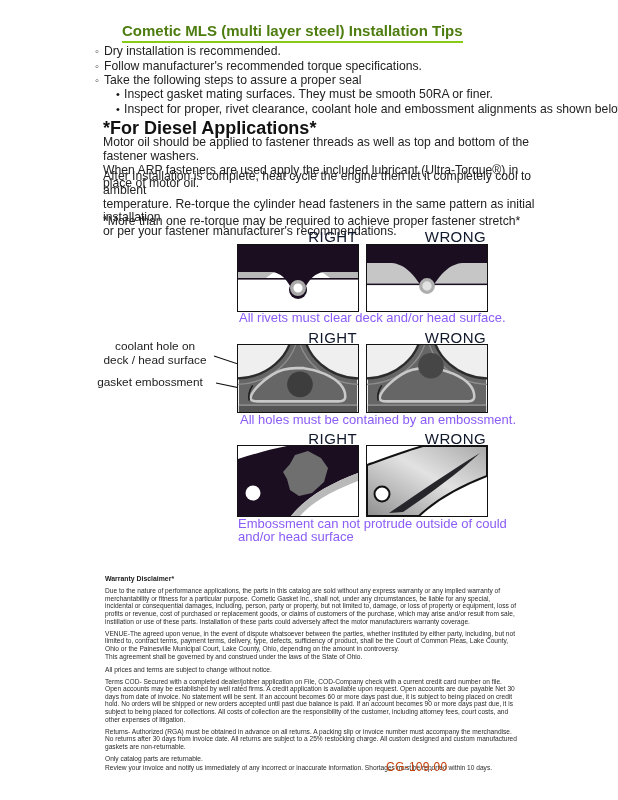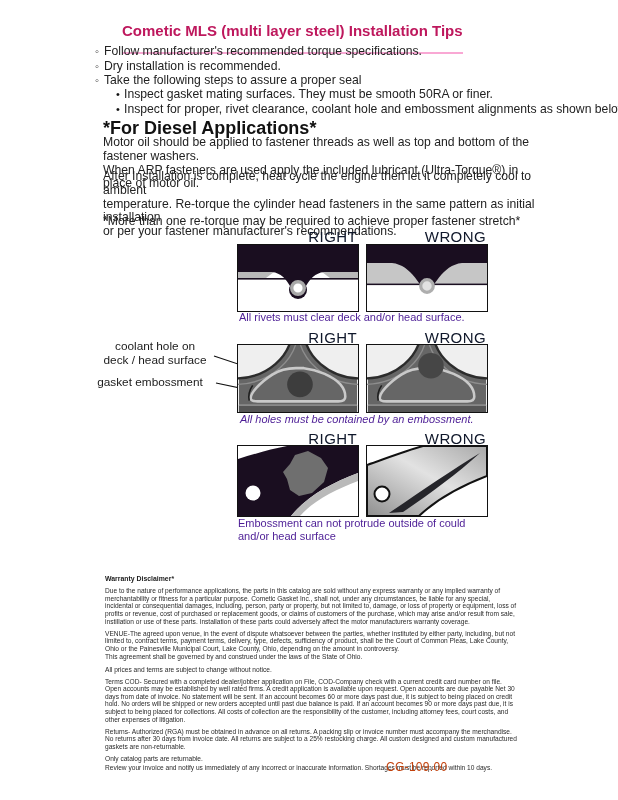--- a/index.html
+++ b/index.html
@@ -2,55 +2,55 @@
 <html><head>
 <meta charset="utf-8">
 <style>
   html,body{margin:0;padding:0;background:#ffffff;}
   .page{
     position:relative;width:618px;height:800px;background:#ffffff;overflow:hidden;
     font-family:"Liberation Sans","DejaVu Sans",sans-serif;color:#1c1c1c;
   }
   .abs{position:absolute;}
   .title{
-    left:122px;top:22px;font-size:15px;font-weight:700;color:#be185d;
-    border-bottom:2px solid #f9a8d4;padding-bottom:13px;white-space:nowrap;
+    left:122px;top:22px;font-size:15px;font-weight:700;color:#4d7c0f;
+    border-bottom:2px solid #84cc16;padding-bottom:2px;white-space:nowrap;
   }
   .bullets{left:95px;top:44px;font-size:12.2px;line-height:14.5px;color:#222;}
   .bullet{white-space:nowrap;}
   .bm{display:inline-block;width:9px;font-size:11px;color:#333;}
   .subbullets{left:116px;top:87px;font-size:12.2px;line-height:14.5px;color:#222;}
   .sbm{display:inline-block;width:8px;font-size:11px;color:#111;}
   .h2{left:103px;top:118px;font-size:18px;font-weight:700;color:#111;}
   .para{left:103px;width:445px;font-size:12.2px;line-height:13.8px;color:#222;white-space:pre-line;}
   .p1{top:136px;}
   .p2{top:170px;}
   .note{top:215px;}
   .figlabel{width:120px;text-align:right;font-size:15px;color:#0f172a;letter-spacing:0.4px;}
   .dbox{width:120px;height:66px;border:1.6px solid #121212;background:#fff;}
   .dbox svg{display:block;width:100%;height:100%;}
-  .caption{font-size:11px;color:#4c1d95;line-height:13px;white-space:pre-line;}
+  .caption{font-size:13px;color:#8b5cf6;line-height:13px;white-space:pre-line;}
   .callout{font-size:11.8px;line-height:13.5px;color:#1b1b1b;text-align:center;white-space:pre-line;}
   .leader{pointer-events:none;}
   .warr{left:105px;width:412px;font-size:6.6px;line-height:7.6px;color:#2a2a2a;}
   .warr .wh{font-weight:700;font-size:6.9px;color:#1a1a1a;}
   .wp{margin-top:4.6px;}
   .wp.tight{margin-top:0.8px;}
   .footer{left:386px;top:760px;font-size:12px;color:#c2410c;letter-spacing:0.3px;}
 </style>
 </head>
 <body>
 
 <div class="page">
 
   <div class="abs title">Cometic MLS (multi layer steel) Installation Tips</div>
 
   <div class="abs bullets">
+    <div class="bullet"><span class="bm">◦</span><span>Dry installation is recommended.</span></div>
     <div class="bullet"><span class="bm">◦</span><span>Follow manufacturer's recommended torque specifications.</span></div>
-    <div class="bullet"><span class="bm">◦</span><span>Dry installation is recommended.</span></div>
     <div class="bullet"><span class="bm">◦</span><span>Take the following steps to assure a proper seal</span></div>
   </div>
   <div class="abs subbullets">
     <div class="bullet"><span class="sbm">•</span><span>Inspect gasket mating surfaces.  They must be smooth 50RA or finer.</span></div>
     <div class="bullet"><span class="sbm">•</span><span>Inspect for proper, rivet clearance, coolant hole and embossment alignments as shown below.</span></div>
   </div>
 
   <div class="abs h2">*For Diesel Applications*</div>
   <div class="abs para p1">Motor oil should be applied to fastener threads as well as top and bottom of the fastener washers.
 When ARP fasteners are used apply the included lubricant (Ultra-Torque®) in place of motor oil.</div>
@@ -117,21 +117,21 @@
       <line x1="0" y1="61" x2="120" y2="61" stroke="#9b9b9b" stroke-width="1.2"></line>
       <ellipse cx="-4" cy="-16" rx="64" ry="56" fill="none" stroke="#8d8d8d" stroke-width="1.4"></ellipse>
       <ellipse cx="124" cy="-16" rx="64" ry="56" fill="none" stroke="#8d8d8d" stroke-width="1.4"></ellipse>
       <ellipse cx="-4" cy="-16" rx="58" ry="50" fill="#efefef" stroke="#2c2c2c" stroke-width="2.4"></ellipse>
       <ellipse cx="124" cy="-16" rx="58" ry="50" fill="#efefef" stroke="#2c2c2c" stroke-width="2.4"></ellipse>
       <path d="M12,54 C12,49 20,39 34,30 C41,25.5 50,23.5 58,23.5 L66,23.5 C80,25 96,32 103,40 C106.5,44 108,49 108,52.5 C108,55.8 105,57.2 101,57.2 L19,57.2 C14.5,57.2 12,56.2 12,54 Z" fill="none" stroke="#c9c9c9" stroke-width="2.6"></path>
       <path d="M14,41 C10.5,46 9.5,52 10.5,56.5" fill="none" stroke="#1e1e1e" stroke-width="1.6"></path>
       <circle cx="64" cy="21" r="13" fill="#464646"></circle>
     </svg>
   </div>
-  <div class="abs caption" style="left:240px;top:413px;font-style:italic;">All holes must be contained by an embossment.</div>
+  <div class="abs caption" style="left:240px;top:413px;">All holes must be contained by an embossment.</div>
 
   <div class="abs figlabel" style="left:237px;top:430px;">RIGHT</div>
   <div class="abs figlabel" style="left:366px;top:430px;">WRONG</div>
 
   <div class="abs dbox" style="left:237px;top:445px;height:70px;">
     <svg viewBox="0 0 120 70">
       <rect width="120" height="70" fill="#ffffff"></rect>
       <path d="M0,13 C18,7.5 33,3 49,0 L120,0 L120,27 C93,37 68,51 53,70 L0,70 Z" fill="#1a0e20"></path>
       <path d="M53,70 C68,51 93,37 120,27 L120,35 C96,44 74,56 62,70 Z" fill="#b9b9b9"></path>
       <polygon points="57,9 70,5 83,12 90,22 86,36 74,47 61,50 52,44 49,33 45,26 52,18" fill="#6f6f6f"></polygon>

